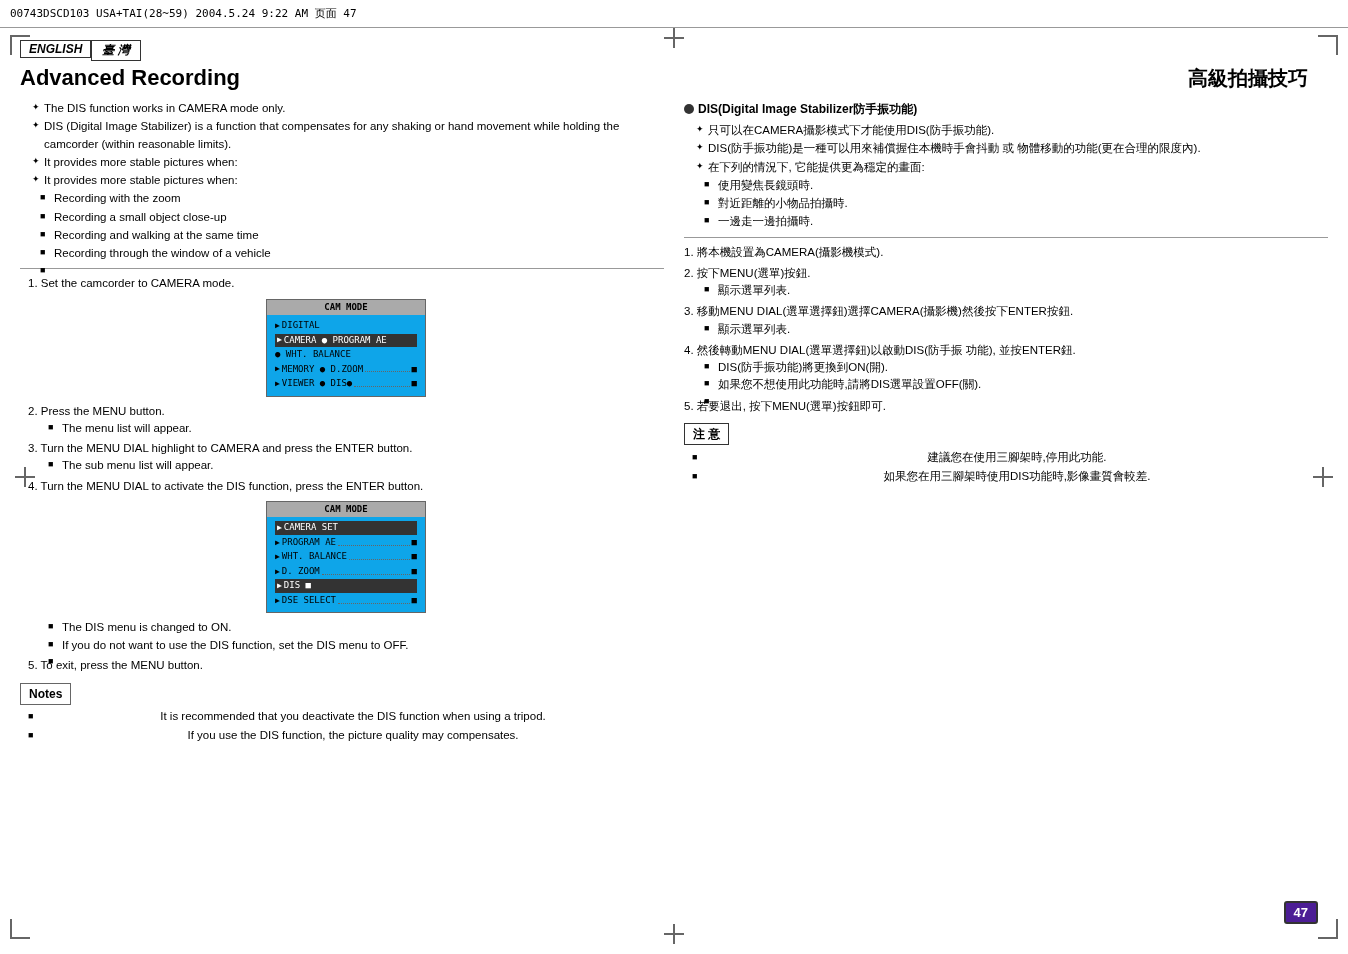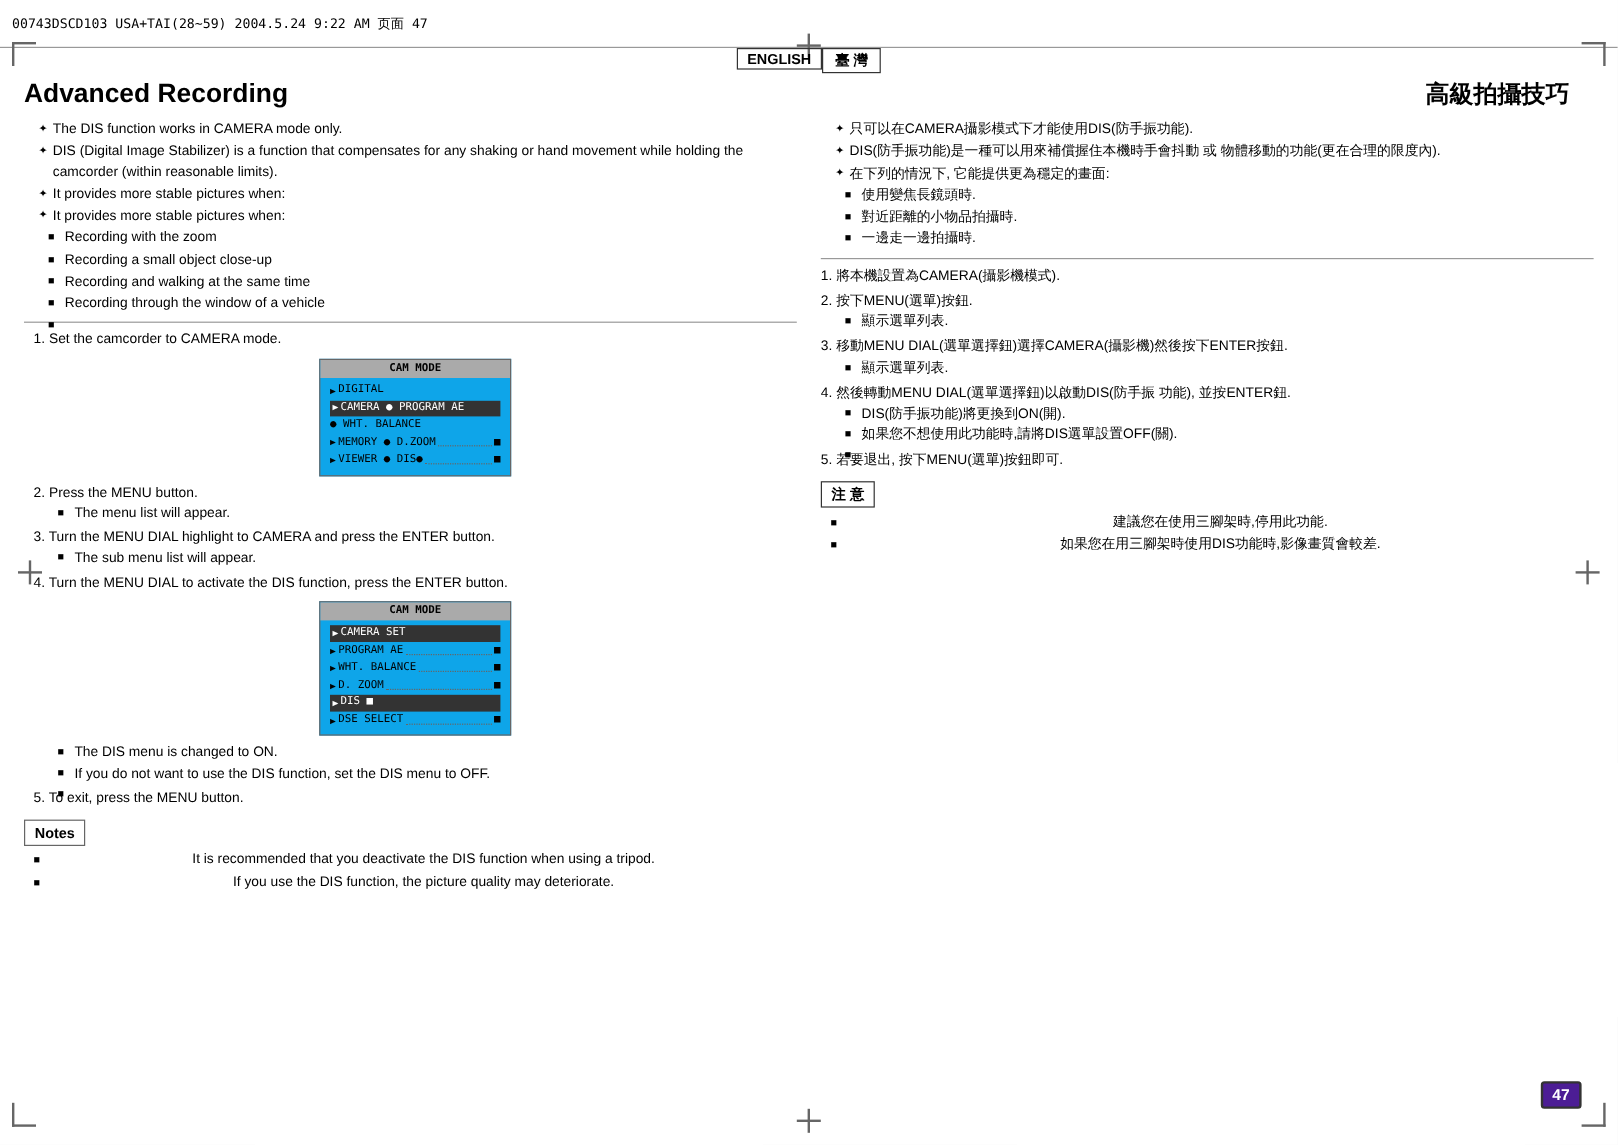--- a/index.html
+++ b/index.html
@@ -14,21 +14,21 @@
     .page-wrapper {
       width: 1348px;
       height: 954px;
       background: #fff;
       position: relative;
     }
     
     .header-bar {
       position: absolute;
       top: 0; left: 0; right: 0;
-      height: 40px;
+      height: 28px;
       background: #fff;
       border-bottom: 1px solid #999;
       display: flex;
       align-items: center;
       padding: 0 10px;
       font-size: 11px;
       font-family: monospace;
     }
     
     .corner-tl, .corner-tr, .corner-bl, .corner-br {
@@ -46,24 +46,25 @@
     .content {
       position: absolute;
       top: 32px; left: 20px; right: 20px; bottom: 20px;
       display: flex;
       flex-direction: column;
     }
 
     
     .lang-row {
       display: flex;
-      justify-content: center;
+      justify-content: flex-start;
       align-items: flex-start;
       margin-top: 8px;
       margin-bottom: 4px;
+      font-style: italic;
     }
     .english-badge {
       border: 1.5px solid #333;
       padding: 1px 8px;
       font-size: 12px;
       font-weight: bold;
       display: inline-block;
     }
     .taiwan-badge {
       border: 1.5px solid #333;
@@ -501,28 +502,32 @@
           <div class="step">
             <span>5.  To exit, press the MENU button.</span>
           </div>
 
         </div>
 
         
         <div class="notes-box">Notes</div>
         <ul class="notes-list">
           <li>It is recommended that you deactivate the DIS function when using a tripod.</li>
-          <li>If you use the DIS function, the picture quality may deteriorate.</li>
+          <li>If you use the DIS function, the picture quality may compensates.</li>
         </ul>
 
       </div>
 
       <div class="col-right">
 
         
+        <div class="section-header">
+          <span class="bullet-circle"></span>
+          <span>DIS(Digital Image Stabilizer防手振功能)</span>
+        </div>
 
         
         <ul class="indent-list">
           <li>只可以在CAMERA攝影模式下才能使用DIS(防手振功能).</li>
           <li>DIS(防手振功能)是一種可以用來補償握住本機時手會抖動 或 物體移動的功能(更在合理的限度內).</li>
         </ul>
         <ul class="indent-list">
           <li>在下列的情況下, 它能提供更為穩定的畫面:</li>
         </ul>
 

